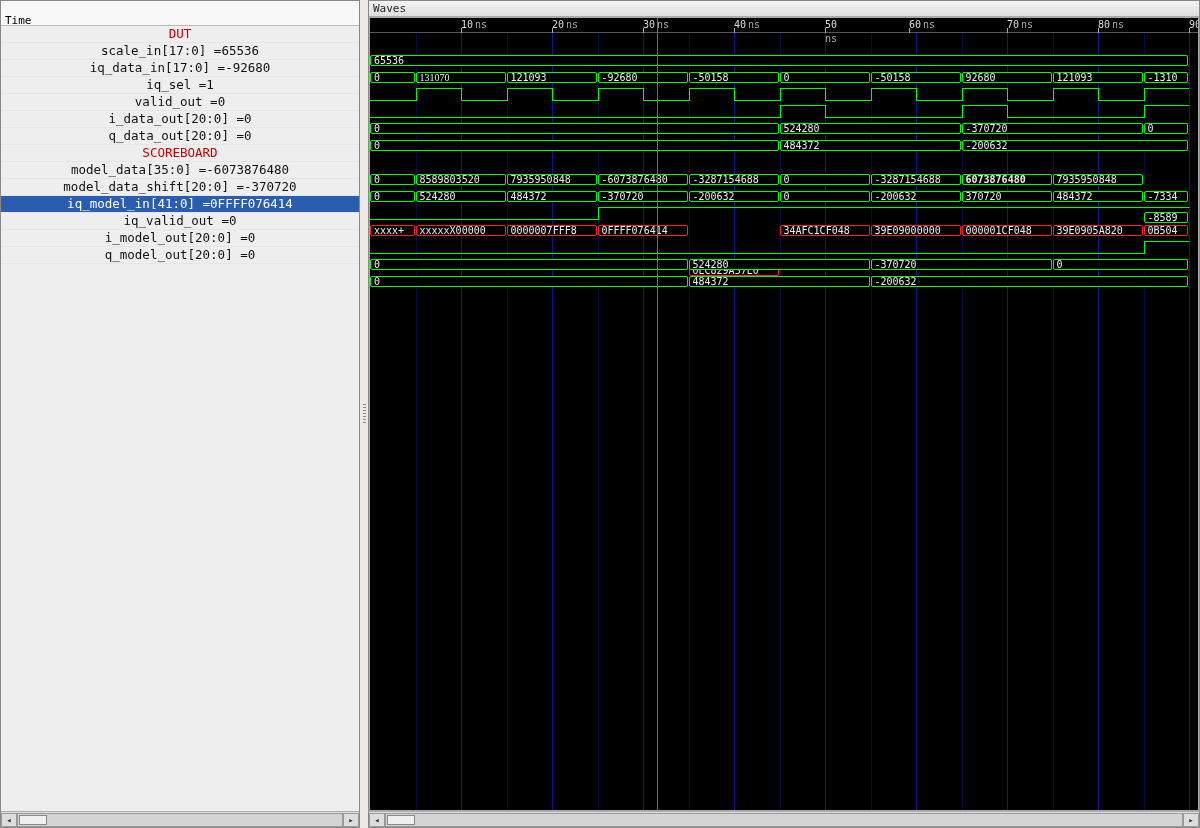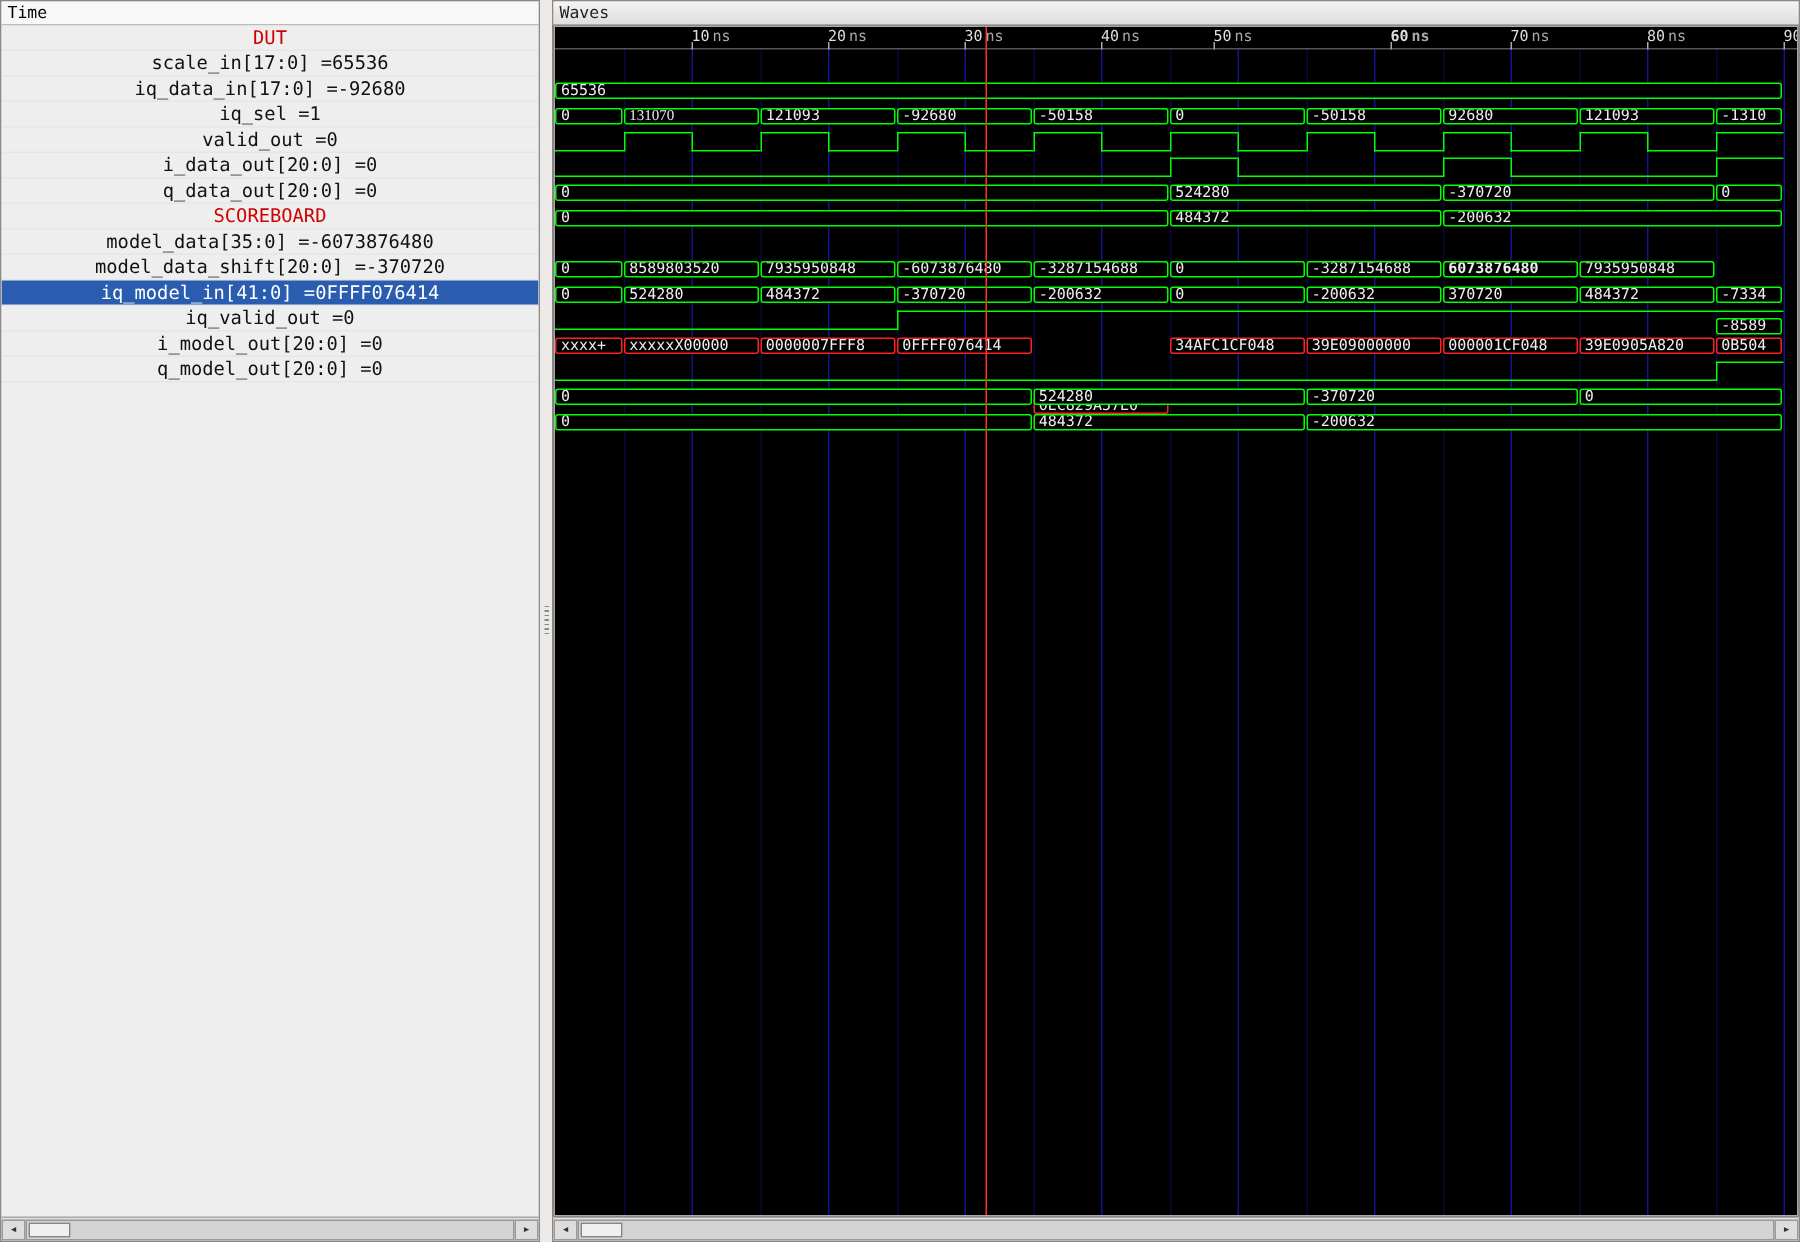--- a/index.html
+++ b/index.html
@@ -37,21 +37,21 @@
     cursor: col-resize;
   }
   .splitter-dots {
     width: 3px; height: 20px;
     background: repeating-linear-gradient(#888, #888 1px, transparent 1px, transparent 3px);
   }
   .waves-panel { flex: 1; }
   .time-header {
     height: 16px;
     line-height: 15px;
-    padding: 0 4px;
+    padding: 12px 4px;
     font-size: 11px;
     background: #f8f8f8;
     border-bottom: 1px solid #bbb;
   }
   .signal-list {
     flex: 1;
     overflow: hidden;
     background: #eeeeee;
     font-size: 12.5px;
   }
@@ -220,25 +220,25 @@
           <span class="unit">ns</span>
         </div>
         <div class="ruler-tick" style="left: 273px;">
           <span class="num">30</span>
           <span class="unit">ns</span>
         </div>
         <div class="ruler-tick" style="left: 364px;">
           <span class="num">40</span>
           <span class="unit">ns</span>
         </div>
-        <div class="ruler-tick" style="left: 439px;">
+        <div class="ruler-tick" style="left: 455px; flex-direction: column;">
           <span class="num">50</span>
           <span class="unit">ns</span>
         </div>
-        <div class="ruler-tick" style="left: 557px; font-weight: bold;">
+        <div class="ruler-tick" style="left: 539px;">
           <span class="num">60</span>
           <span class="unit">ns</span>
         </div>
         <div class="ruler-tick" style="left: 637px;">
           <span class="num">70</span>
           <span class="unit">ns</span>
         </div>
         <div class="ruler-tick" style="left: 728px;">
           <span class="num">80</span>
           <span class="unit">ns</span>

